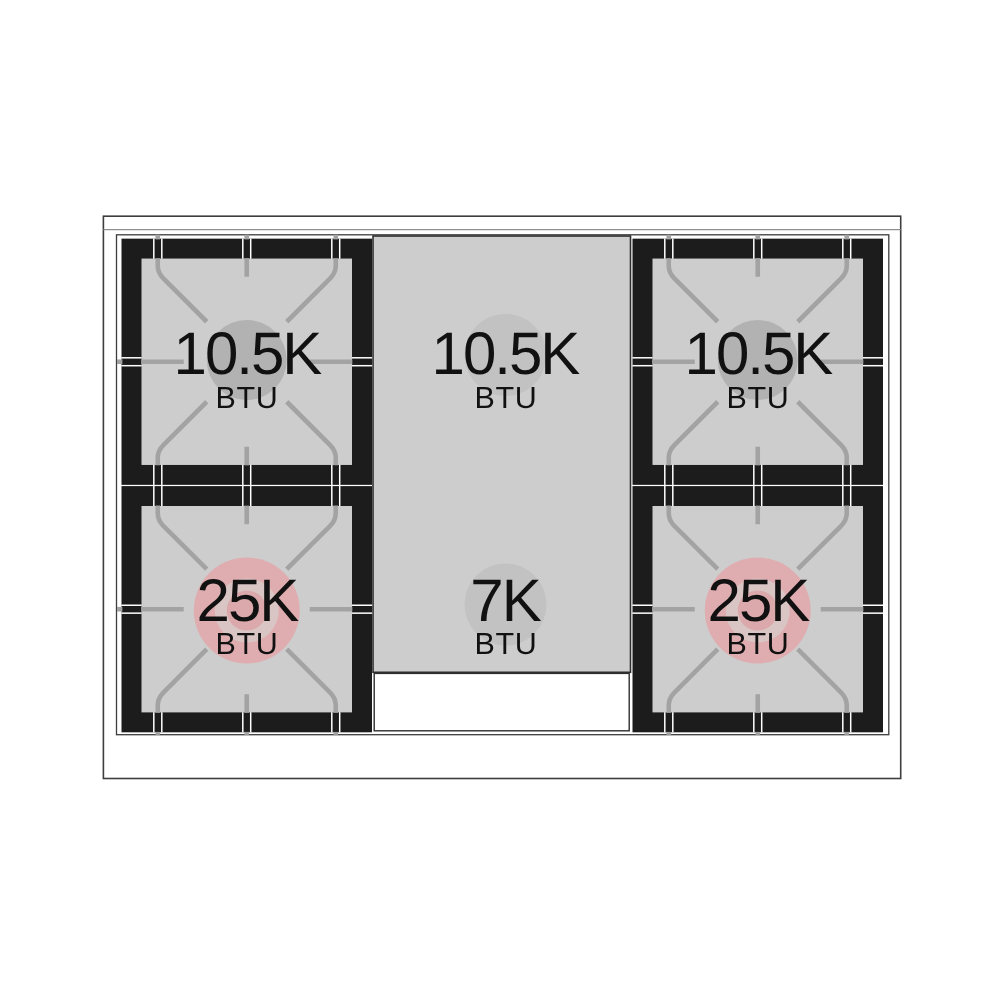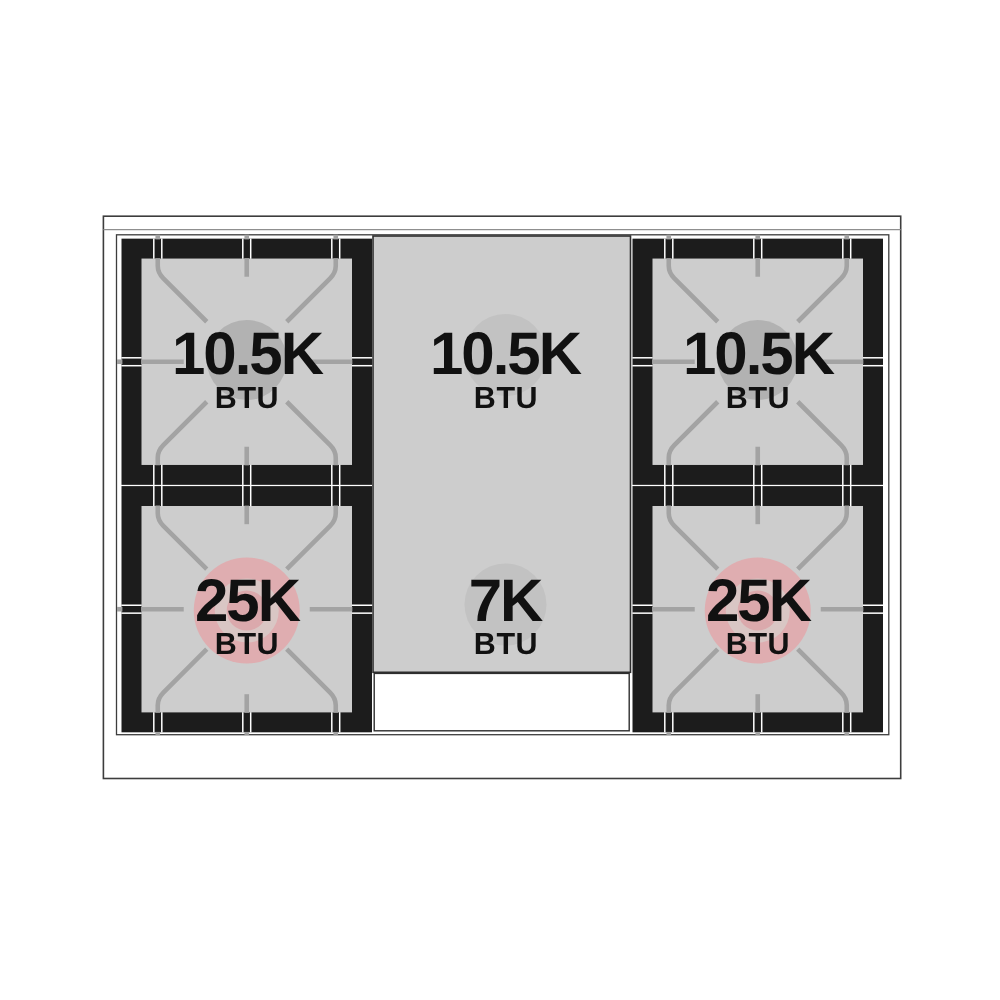--- a/index.html
+++ b/index.html
@@ -1,16 +1,16 @@
 <!DOCTYPE html>
 <html><head>
 <meta charset="utf-8">
 <style>
   html,body{margin:0;padding:0;background:#ffffff;}
-  .wrap{width:1000px;height:1000px;position:relative;background:#ffffff;font-weight:bold;}
+  .wrap{width:1000px;height:1000px;position:relative;background:#ffffff;}
   text{font-family:"Liberation Sans",sans-serif;fill:#111111;text-rendering:geometricPrecision;}
 </style>
 </head>
 <body>
 <div class="wrap">
 <svg width="1000" height="1000" viewBox="0 0 1000 1000">
 <defs>
 <symbol id="grate" overflow="visible">
 
   <rect x="-125.25" y="-123.1" width="250.5" height="246.2" fill="#1c1c1c"></rect>

